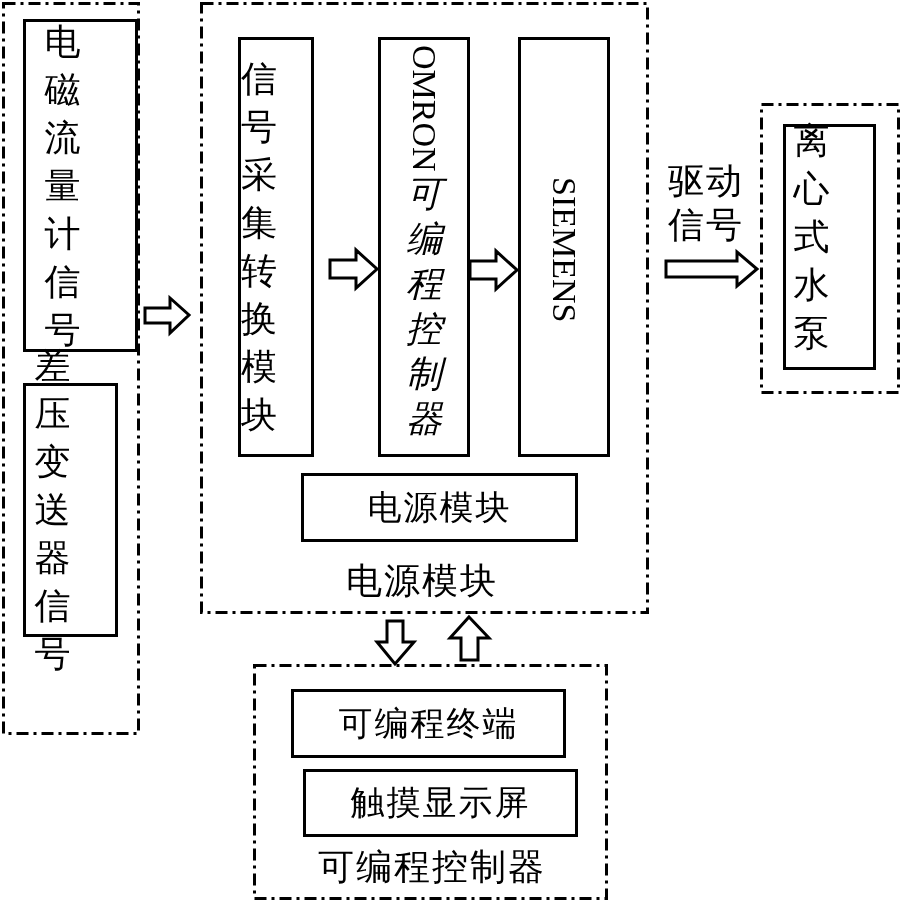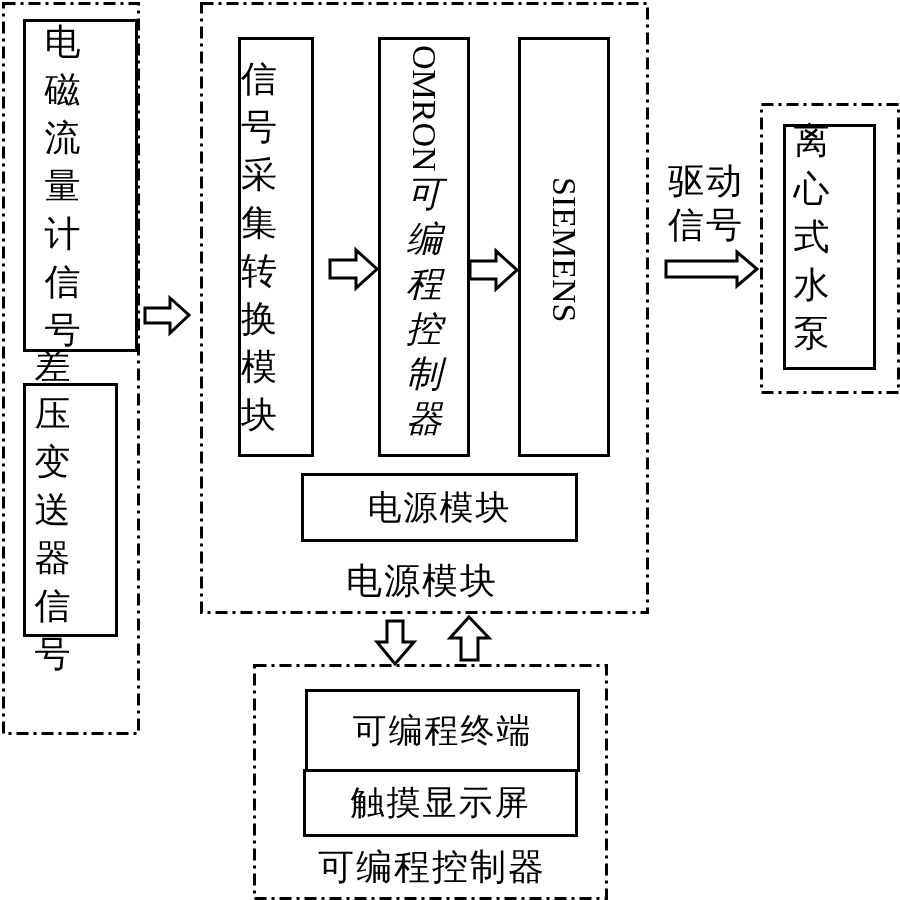--- a/index.html
+++ b/index.html
@@ -80,21 +80,21 @@
 </svg>
 <svg class="arrow" style="left:449px;top:615px;" width="42" height="46">
   <polygon points="20,2 40,23 29,23 29,45 12,45 12,23 1,23" fill="#fff" stroke="#000" stroke-width="3"></polygon>
 </svg>
 
 <div class="group" style="left:253px;top:664px;width:355px;height:236px;">
   <svg class="border" width="355" height="236">
     <rect x="1.5" y="1.5" width="352" height="233" fill="none" stroke="#000" stroke-width="3" stroke-dasharray="12,5,3,5"></rect>
   </svg>
 </div>
-<div class="box" style="left:291px;top:689px;width:275px;height:83px;margin-left:14px;">
+<div class="box" style="left:291px;top:689px;width:275px;height:69px;">
   <span class="htext">可编程终端</span>
 </div>
 <div class="box" style="left:291px;top:769px;width:275px;height:68px;margin-left:12px;">
   <span class="htext">触摸显示屏</span>
 </div>
 <div class="label" style="left:318px;top:843px;">可编程控制器</div>
 
 <div class="label" style="left:668px;top:162px;width:76px;white-space:normal;line-height:44px;word-break:break-all;font-family:Liberation Mono, monospace;">驱动信号</div>
 <svg class="arrow" style="left:664px;top:250px;" width="96" height="40">
   <polygon points="2,11 73,11 73,2 93,19 73,36 73,27 2,27" fill="#fff" stroke="#000" stroke-width="3"></polygon>

